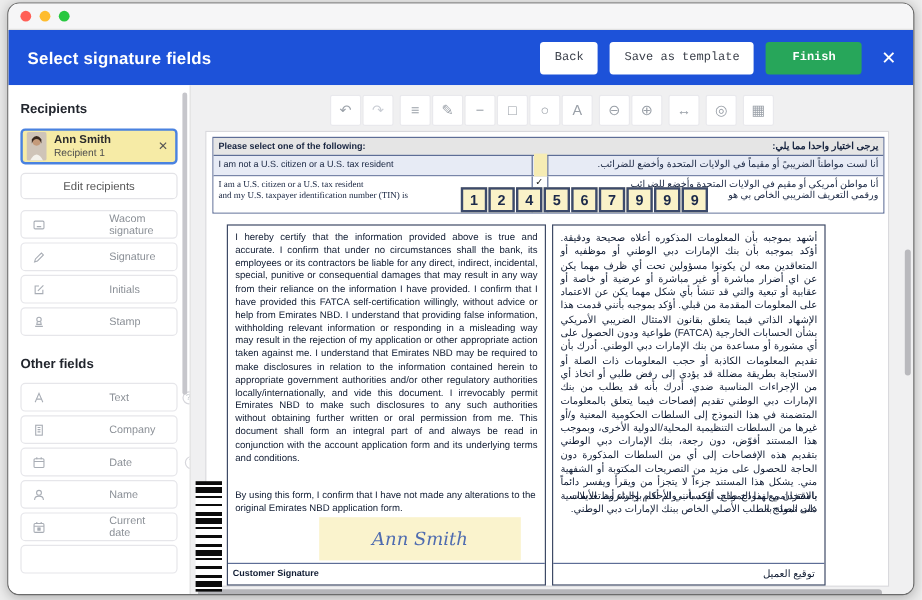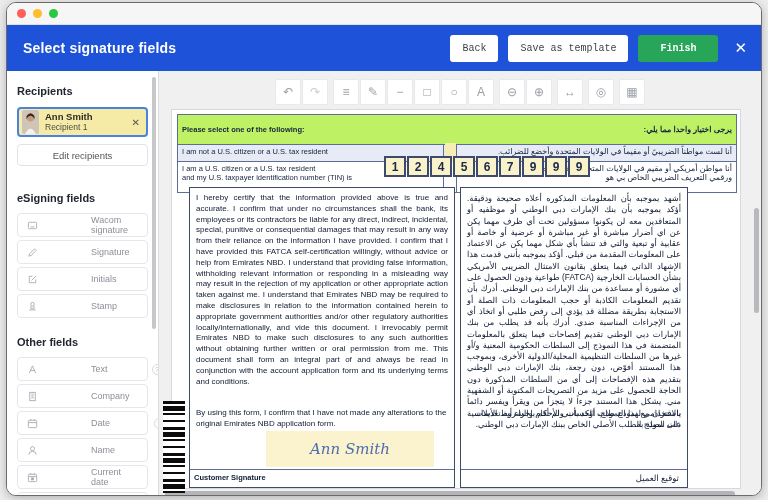--- a/index.html
+++ b/index.html
@@ -46,24 +46,24 @@
   .hscroll { position:absolute; left:6px; top:420px; width:570px; height:6px; background:#b5b5b9; border-radius:3px; }
   .page { position:absolute; left:12px; top:38px; width:570px; height:380px; background:#fff; border:1px solid #d9d9dd; }
   
   .dtable { position:absolute; left:5px; top:4px; width:560px; border:1px solid #5d6d96; color:#16233f; }
   .trow { display:flex; border-bottom:1px solid #5d6d96; }
   .trow:last-child { border-bottom:none; }
   .cell { padding:2px 4px; }
   .c-en { width:265px; font-size:7.5px; }
   .c-chk { width:14px; border-left:1px solid #5d6d96; border-right:1px solid #5d6d96; position:relative; }
   .c-ar { flex:1; font-size:8px; direction:rtl; text-align:right; }
-  .rowhead { background:#bef264; font-weight:bold; height:30px;align-items:center; }
+  .rowhead { background:#e5e5e5; font-weight:bold; height:15px; }
   .rowhead .c-en { width:280px; }
   .row1 { background:#e7ebf5; height:17px; }
-  .row2 { background:#fff; height:30px; }
+  .row2 { background:#fff; height:30px;font-family:Liberation Serif, serif; }
   .chk-field { position:absolute; left:1px; top:-2px; width:11px; height:19px; background:#f6ecb4; }
   .chk-mark { position:absolute; left:2px; top:0; font-size:8px; color:#222; }
   .tinrow { position:absolute; left:212px; top:46px; display:flex; }
   .tinbox { width:22px; height:21px; background:#faf2c8; border:2px solid #3c4a6b; margin-right:1px; font-size:12px; font-weight:bold; color:#1c2a4a; display:flex; align-items:center; justify-content:center; }
   
   .colbox { position:absolute; top:77px; height:301px; border:1px solid #3e4a66; background:#fff; }
   .col-en { left:17px; width:266px; }
   .col-ar { left:288px; width:228px; }
   .cert { padding:5px 6px; font-size:8px; line-height:10.8px; color:#101c33; text-align:justify; }
   .cert-ar { font-size:8.3px; line-height:11.3px; direction:rtl; }
@@ -113,21 +113,20 @@
         </span>
         <span class="rtext">
           <div class="rname">Ann Smith</div>
           <div class="rrole">Recipient 1</div>
         </span>
         <span class="rclose">✕</span>
       </div>
 
       <button class="editbtn">Edit recipients</button>
 
-      <div class="sb-h h-esign">eSigning fields</div>
       <div class="fgroup">
         <div class="fbtn">
           <span class="fic">
               <svg width="11" height="11" viewBox="0 0 12 12" fill="none" stroke="#a8adb5">
                 <rect x="1.5" y="2.5" width="9" height="7" rx="1"></rect>
                 <line x1="4" y1="7.5" x2="8" y2="7.5"></line>
               </svg>
             </span>
           <span class="flabel">Wacom signature</span>
           <span class="qmark">?</span>

